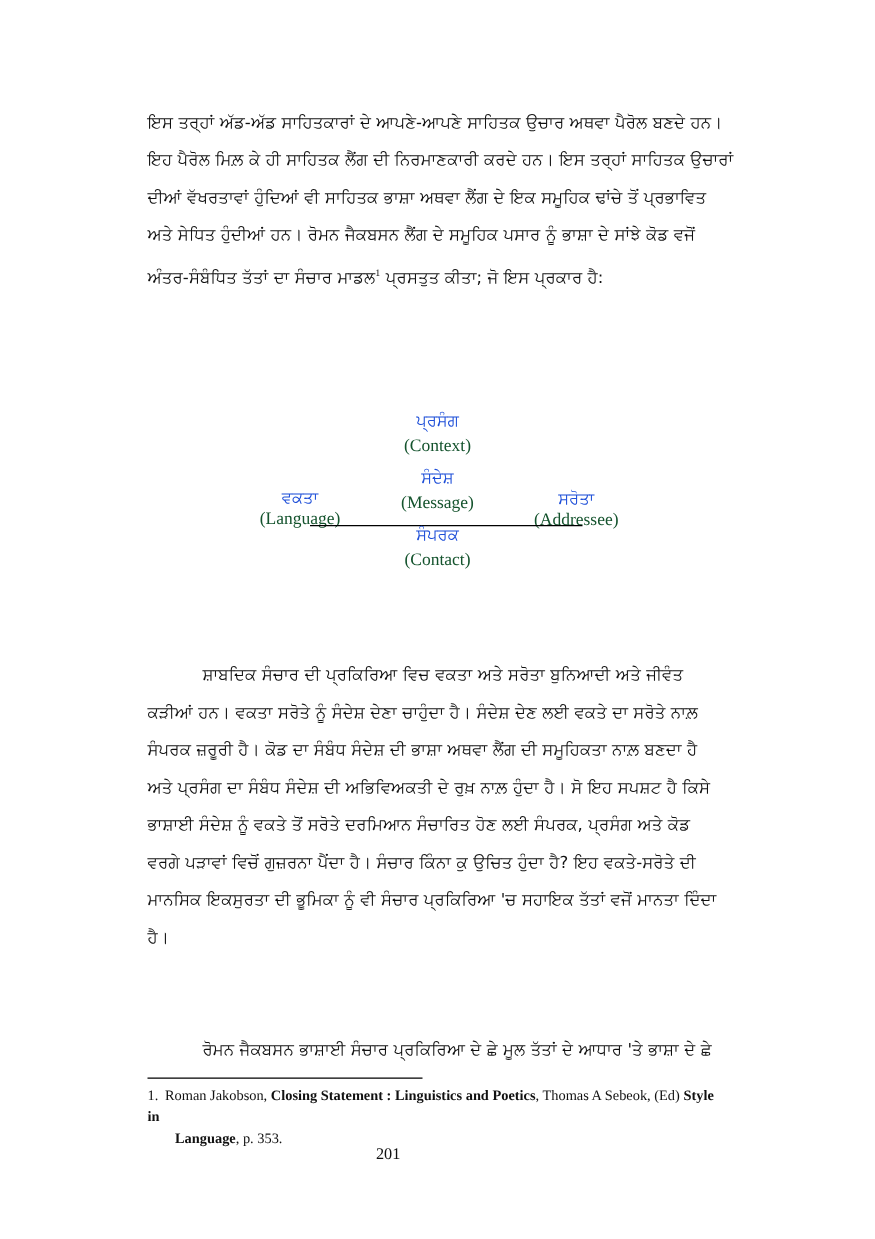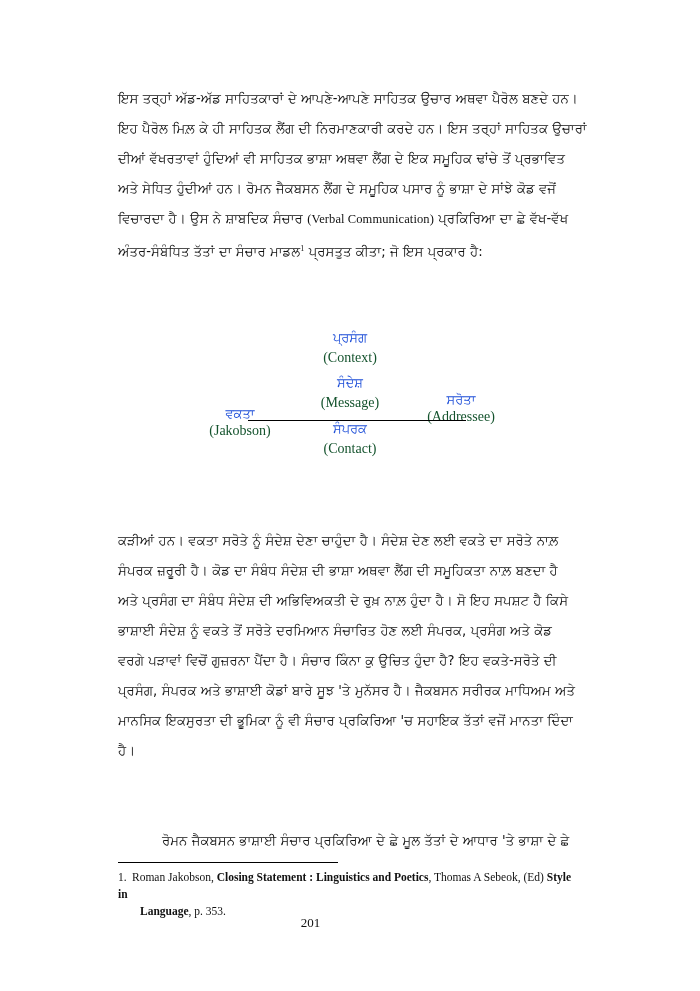--- a/index.html
+++ b/index.html
@@ -149,64 +149,59 @@
 
 <div class="page">
 
   <div class="content">
     <div class="para">
       <div class="gur-line">ਇਸ ਤਰ੍ਹਾਂ ਅੱਡ-ਅੱਡ ਸਾਹਿਤਕਾਰਾਂ ਦੇ ਆਪਣੇ-ਆਪਣੇ ਸਾਹਿਤਕ ਉਚਾਰ ਅਥਵਾ ਪੈਰੋਲ ਬਣਦੇ ਹਨ।</div>
       <div class="gur-line">ਇਹ ਪੈਰੋਲ ਮਿਲ਼ ਕੇ ਹੀ ਸਾਹਿਤਕ ਲੈਂਗ ਦੀ ਨਿਰਮਾਣਕਾਰੀ ਕਰਦੇ ਹਨ। ਇਸ ਤਰ੍ਹਾਂ ਸਾਹਿਤਕ ਉਚਾਰਾਂ</div>
       <div class="gur-line">ਦੀਆਂ ਵੱਖਰਤਾਵਾਂ ਹੁੰਦਿਆਂ ਵੀ ਸਾਹਿਤਕ ਭਾਸ਼ਾ ਅਥਵਾ ਲੈਂਗ ਦੇ ਇਕ ਸਮੂਹਿਕ ਢਾਂਚੇ ਤੋਂ ਪ੍ਰਭਾਵਿਤ</div>
       <div class="gur-line">ਅਤੇ ਸੇਧਿਤ ਹੁੰਦੀਆਂ ਹਨ। ਰੋਮਨ ਜੈਕਬਸਨ ਲੈਂਗ ਦੇ ਸਮੂਹਿਕ ਪਸਾਰ ਨੂੰ ਭਾਸ਼ਾ ਦੇ ਸਾਂਝੇ ਕੋਡ ਵਜੋਂ</div>
       <div class="gur-line">
-        <span>ਵਿਚਾਰਦਾ ਹੈ। ਉਸ ਨੇ ਸ਼ਾਬਦਿਕ ਸੰਚਾਰ</span>
-        <span class="latin-inline">(Verbal Communication)</span>
-        <span>ਪ੍ਰਕਿਰਿਆ ਦਾ ਛੇ ਵੱਖ-ਵੱਖ</span>
-      </div>
-      <div class="gur-line">
         <span>ਅੰਤਰ-ਸੰਬੰਧਿਤ ਤੱਤਾਂ ਦਾ ਸੰਚਾਰ ਮਾਡਲ</span><span class="sup">1</span>
         <span>ਪ੍ਰਸਤੁਤ ਕੀਤਾ; ਜੋ ਇਸ ਪ੍ਰਕਾਰ ਹੈ:</span>
       </div>
     </div>
   </div>
 
   <div class="diagram">
 
     <div class="dg-center dg-gur" style="top:0px;">ਪ੍ਰਸੰਗ</div>
     <div class="dg-center dg-lat" style="top:19px;">(Context)</div>
 
     <div class="dg-center dg-gur" style="top:45px;">ਸੰਦੇਸ਼</div>
     <div class="dg-center dg-lat" style="top:64px;">(Message)</div>
 
-    <div class="dg-side" style="left:62px; top:76px;">
+    <div class="dg-side" style="left:62px; top:61px;">
       <div class="dg-gur">ਵਕਤਾ</div>
-      <div class="dg-lat">(Jakobson)</div>
+      <div class="dg-lat">(Language)</div>
     </div>
 
     <div class="dg-side" style="left:283px; top:62px;">
       <div class="dg-gur">ਸਰੋਤਾ</div>
       <div class="dg-lat">(Addressee)</div>
     </div>
 
     <div class="dg-rule"></div>
 
     <div class="dg-center dg-gur" style="top:91px;">ਸੰਪਰਕ</div>
     <div class="dg-center dg-lat" style="top:110px;">(Contact)</div>
 
   </div>
 
   <div class="content" style="top:526px;">
     <div class="para">
+      <div class="gur-line indent">ਸ਼ਾਬਦਿਕ ਸੰਚਾਰ ਦੀ ਪ੍ਰਕਿਰਿਆ ਵਿਚ ਵਕਤਾ ਅਤੇ ਸਰੋਤਾ ਬੁਨਿਆਦੀ ਅਤੇ ਜੀਵੰਤ</div>
       <div class="gur-line">ਕੜੀਆਂ ਹਨ। ਵਕਤਾ ਸਰੋਤੇ ਨੂੰ ਸੰਦੇਸ਼ ਦੇਣਾ ਚਾਹੁੰਦਾ ਹੈ। ਸੰਦੇਸ਼ ਦੇਣ ਲਈ ਵਕਤੇ ਦਾ ਸਰੋਤੇ ਨਾਲ਼</div>
       <div class="gur-line">ਸੰਪਰਕ ਜ਼ਰੂਰੀ ਹੈ। ਕੋਡ ਦਾ ਸੰਬੰਧ ਸੰਦੇਸ਼ ਦੀ ਭਾਸ਼ਾ ਅਥਵਾ ਲੈਂਗ ਦੀ ਸਮੂਹਿਕਤਾ ਨਾਲ਼ ਬਣਦਾ ਹੈ</div>
       <div class="gur-line">ਅਤੇ ਪ੍ਰਸੰਗ ਦਾ ਸੰਬੰਧ ਸੰਦੇਸ਼ ਦੀ ਅਭਿਵਿਅਕਤੀ ਦੇ ਰੁਖ਼ ਨਾਲ਼ ਹੁੰਦਾ ਹੈ। ਸੋ ਇਹ ਸਪਸ਼ਟ ਹੈ ਕਿਸੇ</div>
       <div class="gur-line">ਭਾਸ਼ਾਈ ਸੰਦੇਸ਼ ਨੂੰ ਵਕਤੇ ਤੋਂ ਸਰੋਤੇ ਦਰਮਿਆਨ ਸੰਚਾਰਿਤ ਹੋਣ ਲਈ ਸੰਪਰਕ, ਪ੍ਰਸੰਗ ਅਤੇ ਕੋਡ</div>
       <div class="gur-line">ਵਰਗੇ ਪੜਾਵਾਂ ਵਿਚੋਂ ਗੁਜ਼ਰਨਾ ਪੈਂਦਾ ਹੈ। ਸੰਚਾਰ ਕਿੰਨਾ ਕੁ ਉਚਿਤ ਹੁੰਦਾ ਹੈ? ਇਹ ਵਕਤੇ-ਸਰੋਤੇ ਦੀ</div>
-      <div class="gur-line">ਪ੍ਰਸੰਗ, ਸੰਪਰਕ ਅਤੇ ਭਾਸ਼ਾਈ ਕੋਡਾਂ ਬਾਰੇ ਸੂਝ 'ਤੇ ਮੁਨੱਸਰ ਹੈ। ਜੈਕਬਸਨ ਸਰੀਰਕ ਮਾਧਿਅਮ ਅਤੇ</div>
       <div class="gur-line">ਮਾਨਸਿਕ ਇਕਸੁਰਤਾ ਦੀ ਭੂਮਿਕਾ ਨੂੰ ਵੀ ਸੰਚਾਰ ਪ੍ਰਕਿਰਿਆ 'ਚ ਸਹਾਇਕ ਤੱਤਾਂ ਵਜੋਂ ਮਾਨਤਾ ਦਿੰਦਾ</div>
       <div class="gur-line">ਹੈ।</div>
     </div>
   </div>
 
   <div class="content" style="top:826px;">
     <div class="para">
       <div class="gur-line indent">ਰੋਮਨ ਜੈਕਬਸਨ ਭਾਸ਼ਾਈ ਸੰਚਾਰ ਪ੍ਰਕਿਰਿਆ ਦੇ ਛੇ ਮੂਲ ਤੱਤਾਂ ਦੇ ਆਧਾਰ 'ਤੇ ਭਾਸ਼ਾ ਦੇ ਛੇ</div>
     </div>
   </div>

